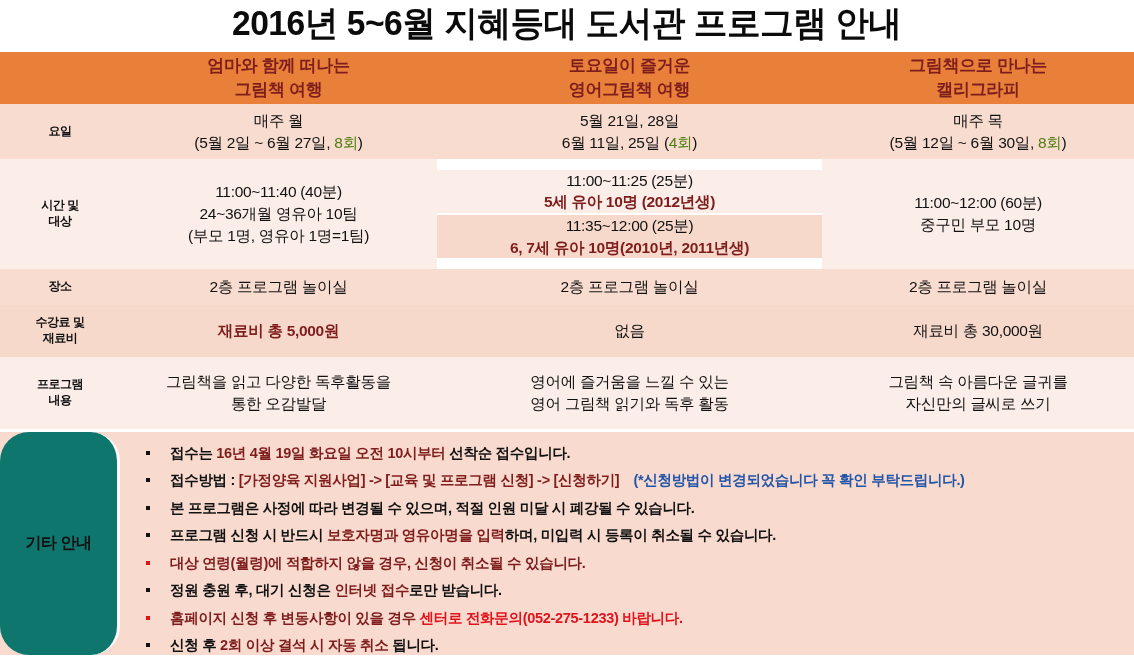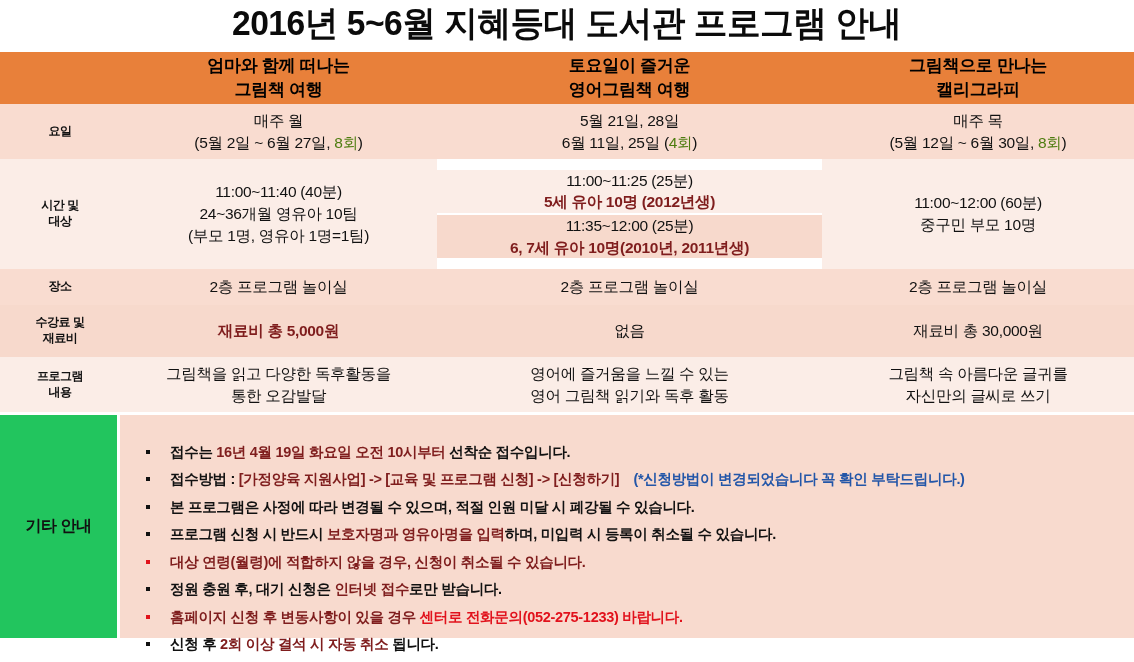--- a/index.html
+++ b/index.html
@@ -58,21 +58,21 @@
 
   
   col.c-label { width: 120px; }
   col.c-a     { width: 317px; }
   col.c-b     { width: 385px; }
   col.c-c     { width: 312px; }
 
   
   .hdr-cell {
     background: #E8803A;
-    color: #000000;
+    color: #7f1d1d;
     font-weight: bold;
     font-size: 17px;
     line-height: 1.42;
     height: 52px;
     border-right: 3px solid #ffffff;
     border-bottom: 3px solid #ffffff;
     letter-spacing: -0.3px;
   }
   .hdr-cell.last { border-right: 0; }
   .hdr-blank {
@@ -106,21 +106,21 @@
   
   .bg-dark  { background: #F9DCD0; }
   .bg-light { background: #FBEDE7; }
   .bg-mid   { background: #F7D9CC; }
 
   
   .r-day   { height: 55px; }
   .r-time  { height: 110px; }
   .r-place { height: 36px; }
   .r-fee   { height: 52px; }
-  .r-desc  { height: 55px; }
+  .r-desc  { height: 72px; }
 
   
   .split { padding: 0; margin-top: 36px; }
   .split-inner { width: 100%; height: 100%; display: flex; flex-direction: column; }
   .sub {
     flex: 1 1 50%;
     display: flex;
     align-items: center;
     justify-content: center;
     font-size: 15.5px;
@@ -141,34 +141,35 @@
     display: flex;
     width: 1134px;
     height: 226px;
     background: #F8DACE;
     border-top: 3px solid #ffffff;
     box-sizing: border-box;
   }
   .notes-label {
     width: 120px;
     flex: 0 0 120px;
-    background: #22c55e;
+    background: #0f766e;
     display: flex;
     align-items: center;
     justify-content: center;
     font-weight: bold;
     font-size: 16px;
     letter-spacing: -0.5px;
     border-right: 3px solid #ffffff;
     box-sizing: border-box;
+    border-radius: 29px;
   }
   .notes-body {
     flex: 1 1 auto;
     background: #F8DACE;
-    padding: 26px 0 6px 16px;
+    padding: 10px 0 6px 16px;
     box-sizing: border-box;
   }
   ul.notes-list {
     list-style: none;
     margin: 0;
     padding: 0;
   }
   ul.notes-list li {
     position: relative;
     padding-left: 34px;

